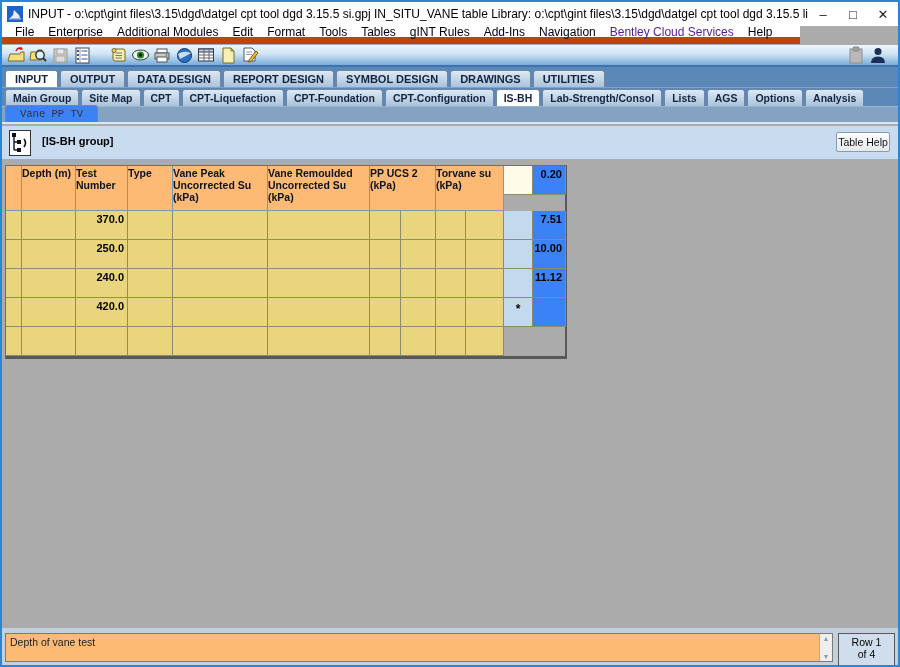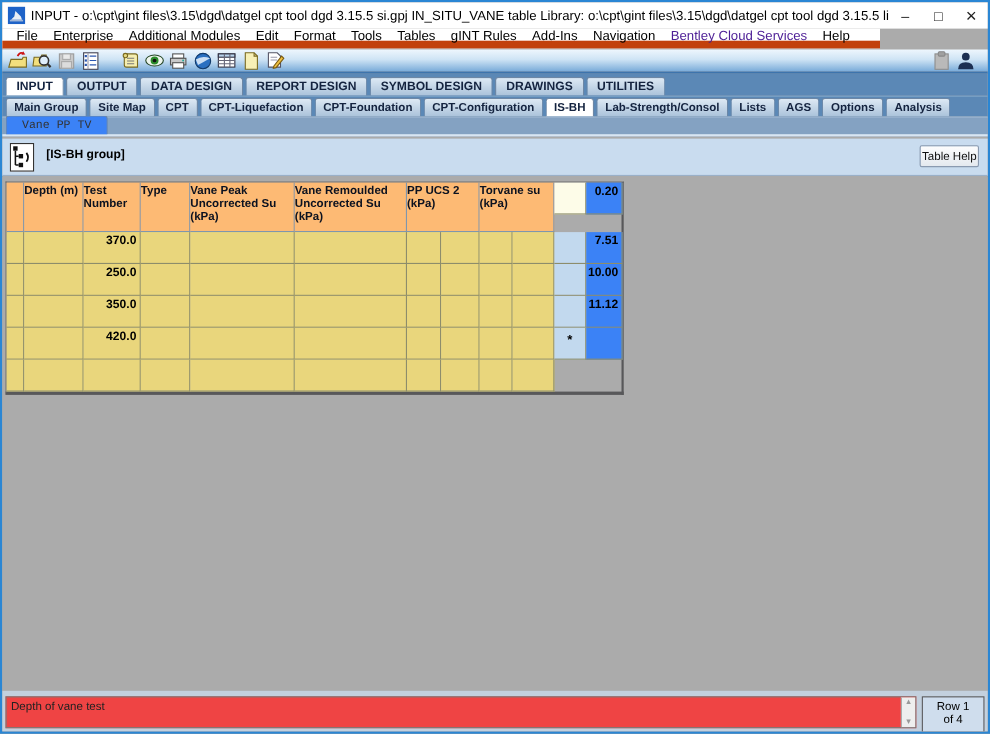--- a/index.html
+++ b/index.html
@@ -68,21 +68,21 @@
   .dcell { height:29px; border-right:1px solid #8d8d6b; border-bottom:1px solid #8d8d6b;
     background:#e9d67c; font-weight:bold; font-size:11px; color:#000;
     text-align:right; padding:2px 3px 0 0; overflow:hidden; }
   .dcell.depth { background:#3b82f6; }
   .selcell { height:29px; border-right:1px solid #8d8d6b; border-bottom:1px solid #8d8d6b;
     background:#c2d9ee; text-align:center; font-weight:bold; font-size:12px; padding-top:4px; }
   .selcell.current { background:#fdfce8; }
   
   #statusbar { position:absolute; left:0; top:626px; width:896px; height:37px; background:#c3d0de; }
   #status-desc { position:absolute; left:3px; top:5px; width:828px; height:29px;
-    background:#ef4444; border:1px solid #7a7a7a; }
+    background:#fdba74; border:1px solid #7a7a7a; }
   #status-desc .desc-text { padding:2px 4px; font-size:10.5px; color:#222; }
   #desc-scroll { position:absolute; right:0; top:0; bottom:0; width:13px; background:#eeeeee;
     border-left:1px solid #aaa; display:flex; flex-direction:column; justify-content:space-between; }
   #desc-scroll span { font-size:7px; color:#999; text-align:center; line-height:9px; }
   #row-indicator { position:absolute; right:3px; top:5px; width:57px; height:33px;
     background:#cfdded; border:1px solid #58585a; text-align:center; font-size:10.5px; color:#000;
     padding-top:2px; line-height:12px; }
   svg { display:block; }
 </style>
 </head>
@@ -306,21 +306,21 @@
       <div class="dcell"></div>
       <div class="dcell"></div>
       <div class="dcell"></div>
       <div class="dcell"></div>
       <div class="dcell"></div>
 
       <div class="selcell"></div>
       <div class="dcell depth">10.00</div>
       <div class="dcell"></div>
       <div class="dcell"></div>
-      <div class="dcell">350.0</div>
+      <div class="dcell">240.0</div>
       <div class="dcell"></div>
       <div class="dcell"></div>
       <div class="dcell"></div>
       <div class="dcell"></div>
       <div class="dcell"></div>
       <div class="dcell"></div>
       <div class="dcell"></div>
 
       <div class="selcell"></div>
       <div class="dcell depth">11.12</div>

